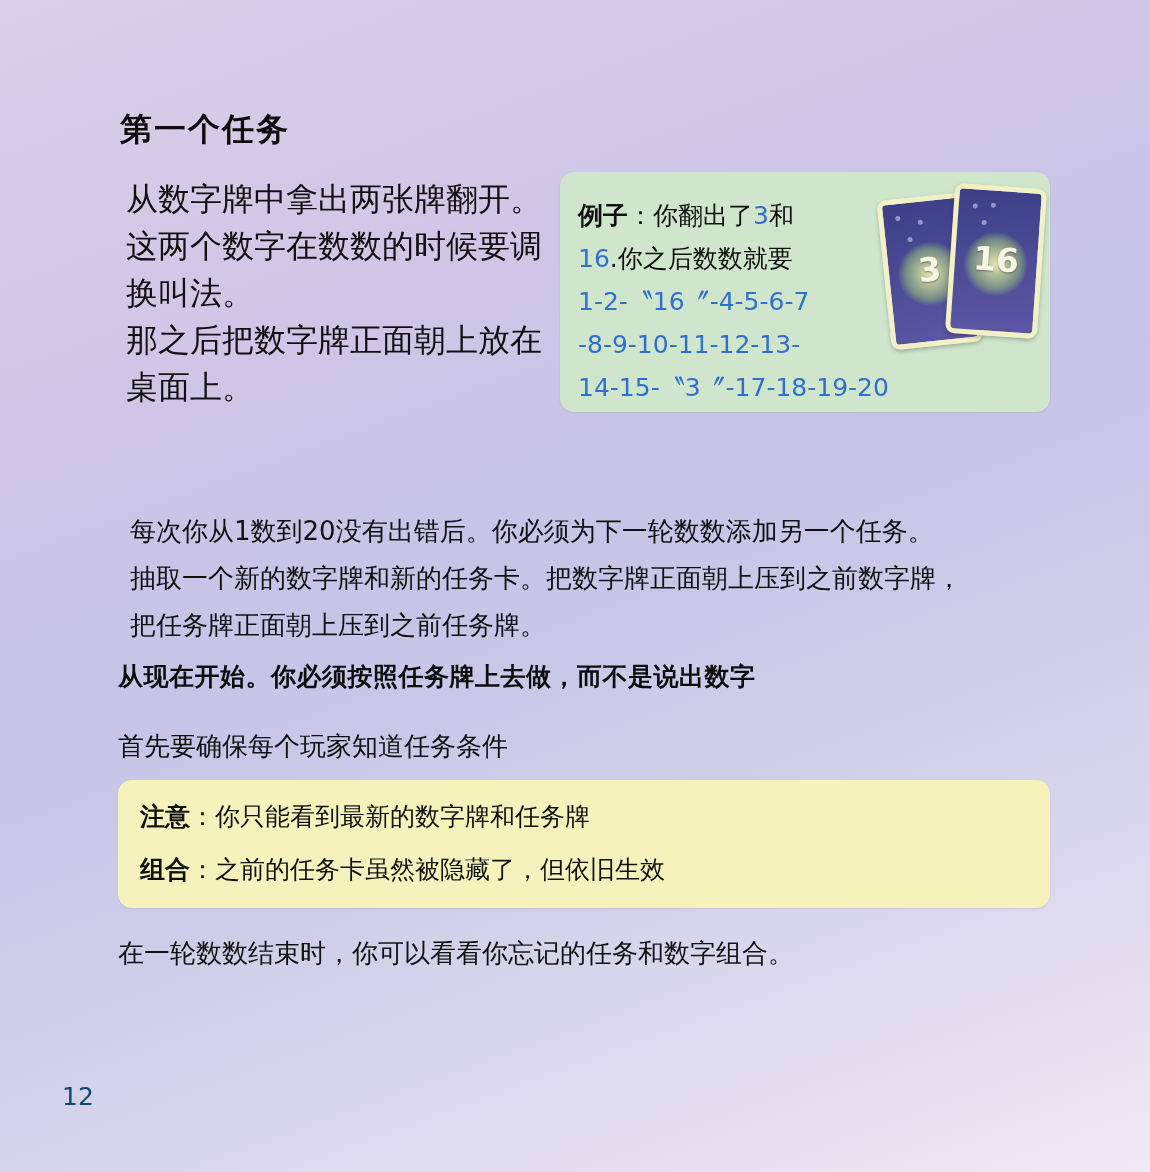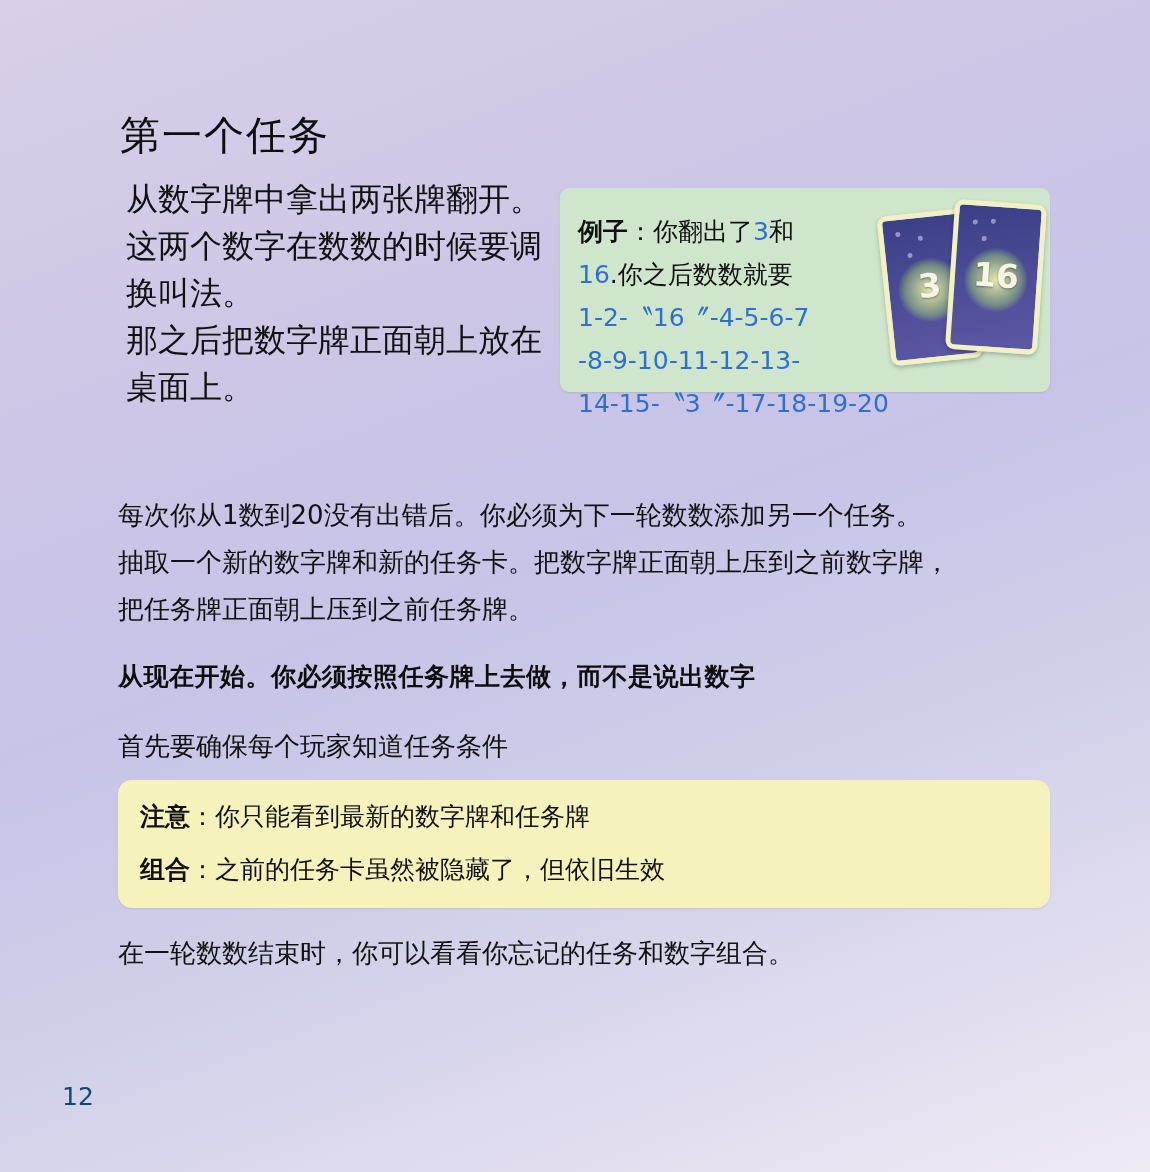--- a/index.html
+++ b/index.html
@@ -18,22 +18,22 @@
   .page {
     position: relative;
     width: 1150px;
     height: 1172px;
     box-sizing: border-box;
   }
 
   
   .h-main {
     position: absolute;
-    font-size: 40px;
-    font-weight: normal;
+    font-size: 32px;
+    font-weight: bold;
     letter-spacing: 2px;
     color: #0d0d0d;
   }
   #h-first { left: 120px; top: 108px; }
   #h-new   { left: 126px; top: 437px; }
 
   
   .intro {
     position: absolute;
     left: 126px;
@@ -42,25 +42,25 @@
     font-size: 32px;
     line-height: 47px;
     color: #111;
   }
   .intro div { white-space: nowrap; }
 
   
   .example-box {
     position: absolute;
     left: 560px;
-    top: 188px;
+    top: 172px;
     width: 490px;
-    height: 204px;
+    height: 240px;
     background: #cfe6cd;
-    border-radius: 9px;
+    border-radius: 14px;
     box-shadow: 0 1px 2px rgba(0,0,0,0.10);
   }
   .example-text {
     position: absolute;
     left: 18px;
     top: 22px;
     width: 300px;
     font-size: 25px;
     line-height: 43px;
     color: #111;
@@ -131,21 +131,21 @@
 
   
   .body-par {
     position: absolute;
     left: 118px;
     width: 940px;
     font-size: 26px;
     line-height: 47px;
     color: #111;
   }
-  #par-new { top: 492px; }
+  #par-new { top: 508px; margin-left: 12px; }
   #par-ensure { top: 715px; margin-top: 8px; }
   #par-end { top: 930px; }
 
   .bold-line {
     position: absolute;
     left: 118px;
     top: 660px;
     font-size: 25px;
     font-weight: bold;
     color: #0d0d0d;

